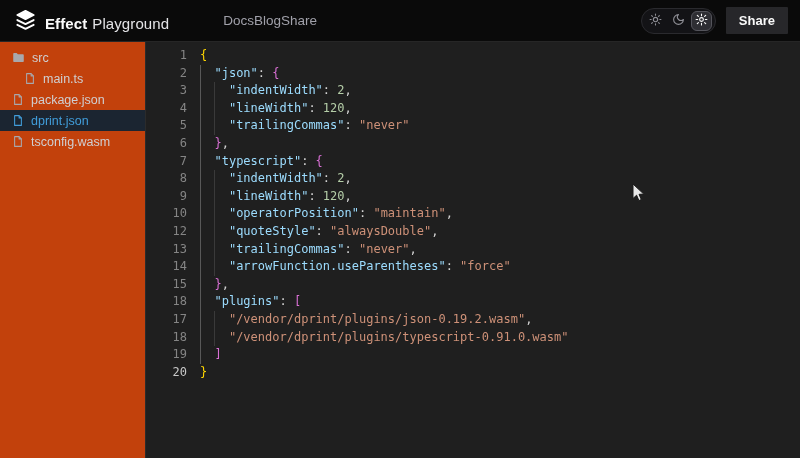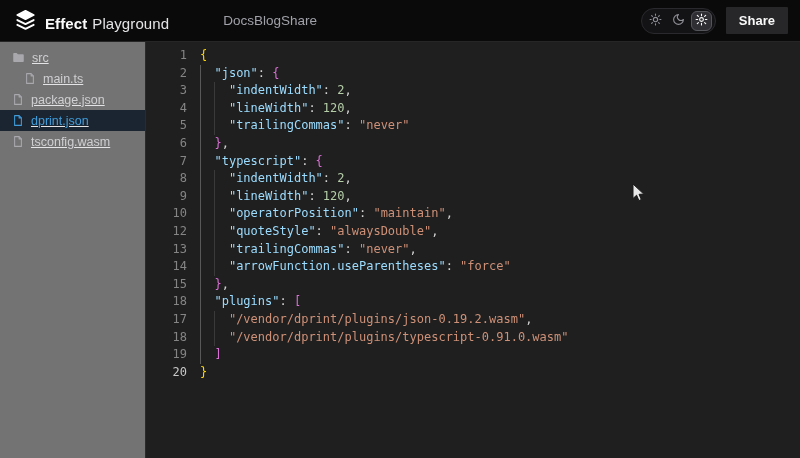--- a/index.html
+++ b/index.html
@@ -59,25 +59,24 @@
     font-family:inherit;
     cursor:pointer;
   }
 
   
   .main { display:flex; height:416px; }
 
   
   .sidebar {
     width:146px;
-    background:#737373;
+    background:#c2410c;
     border-right:1px solid #2b2b2b;
     padding-top:5px;
     flex:none;
-    text-decoration:underline;
   }
   .tree-item {
     height:21px;
     display:flex;
     align-items:center;
     gap:7px;
     padding-left:12px;
     font-size:12.5px;
     color:#cfcfd2;
     cursor:pointer;

